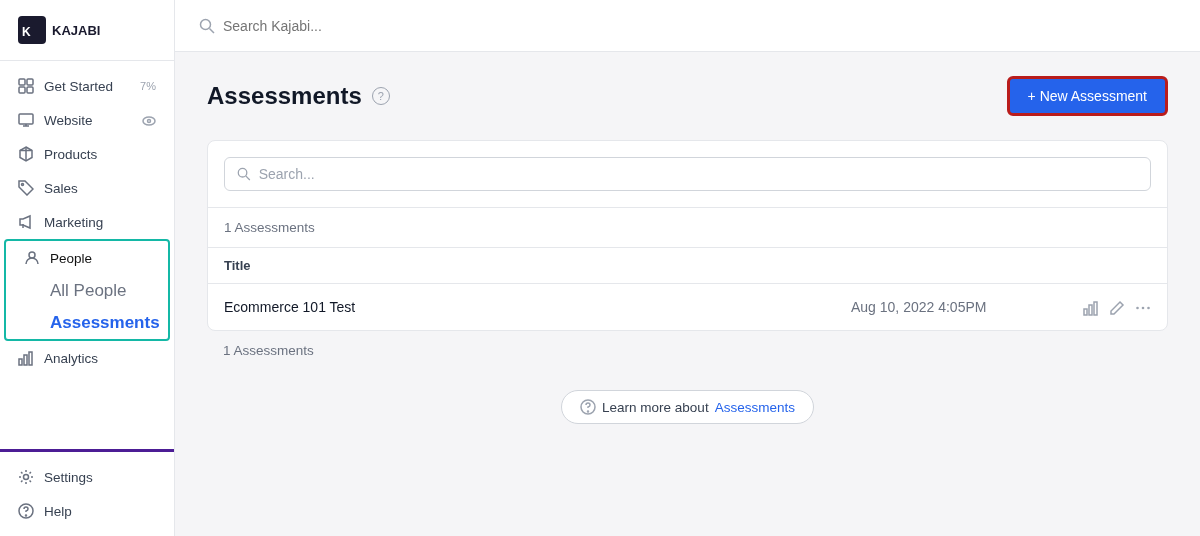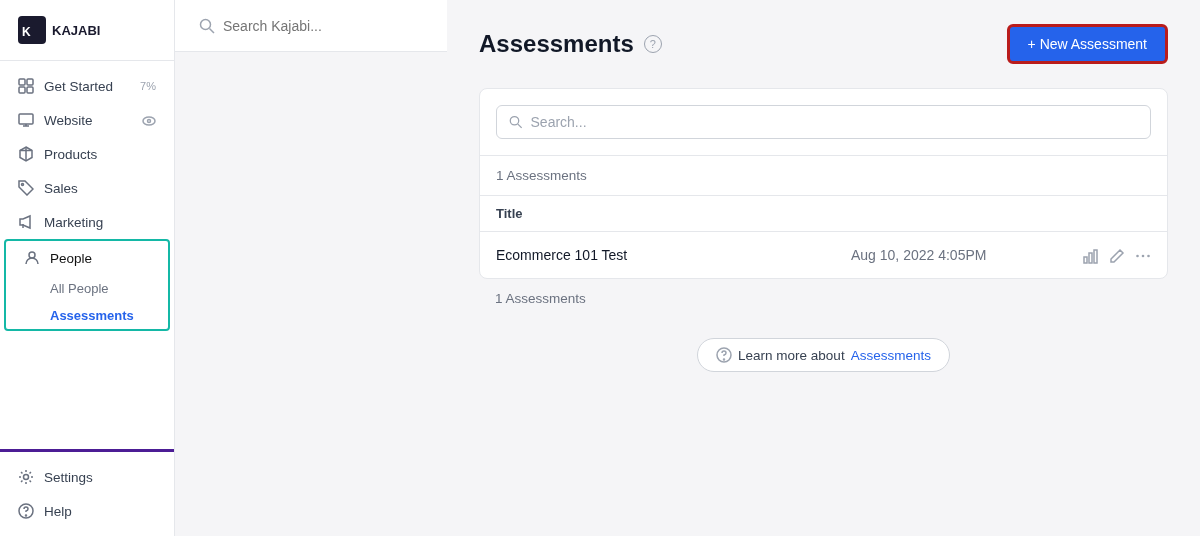--- a/index.html
+++ b/index.html
@@ -55,21 +55,21 @@
       width: 16px;
       height: 16px;
       flex-shrink: 0;
       color: #6b7280;
     }
     .sub-nav {
       padding-left: 44px;
     }
     .sub-nav-item {
       padding: 6px 18px 6px 0;
-      font-size: 13px;
+      font-size: 17px;
       color: #6b7280;
       cursor: pointer;
     }
     .sub-nav-item.active {
       color: #2563eb;
       font-weight: 600;
     }
     .people-section {
       border: 2px solid #14b8a6;
       border-radius: 4px;
@@ -77,21 +77,21 @@
     }
     .sidebar-bottom {
       padding: 8px 0;
       border-top: 3px solid #4c1d95;
     }
 
     
     .main {
       flex: 1;
       display: flex;
-      flex-direction: row;
+      flex-direction: column;
       overflow: hidden;
     }
 
     
     .topbar {
       background: #fff;
       border-bottom: 1px solid #e5e7eb;
       padding: 0 24px;
       height: 52px;
       display: flex;
@@ -354,20 +354,28 @@
       <div class="sub-nav">
         <div class="sub-nav-item">
           <span>All People</span>
         </div>
         <div class="sub-nav-item active">
           <span>Assessments</span>
         </div>
       </div>
     </div>
 
+    <div class="nav-item">
+      <svg class="nav-icon" viewBox="0 0 16 16" fill="none" stroke="currentColor" stroke-width="1.5">
+        <rect x="1" y="9" width="3" height="6"></rect>
+          <rect x="6" y="5" width="3" height="10"></rect>
+          <rect x="11" y="2" width="3" height="13"></rect>
+      </svg>
+      <span>Analytics</span>
+    </div>
   </div>
 
   <div class="sidebar-bottom">
     <div class="nav-item">
       <svg class="nav-icon" viewBox="0 0 16 16" fill="none" stroke="currentColor" stroke-width="1.5">
         <circle cx="8" cy="8" r="2.5"></circle>
         <path d="M8 1v2M8 13v2M1 8h2M13 8h2M3.05 3.05l1.41 1.41M11.54 11.54l1.41 1.41M3.05 12.95l1.41-1.41M11.54 4.46l1.41-1.41"></path>
       </svg>
       <span>Settings</span>
     </div>

